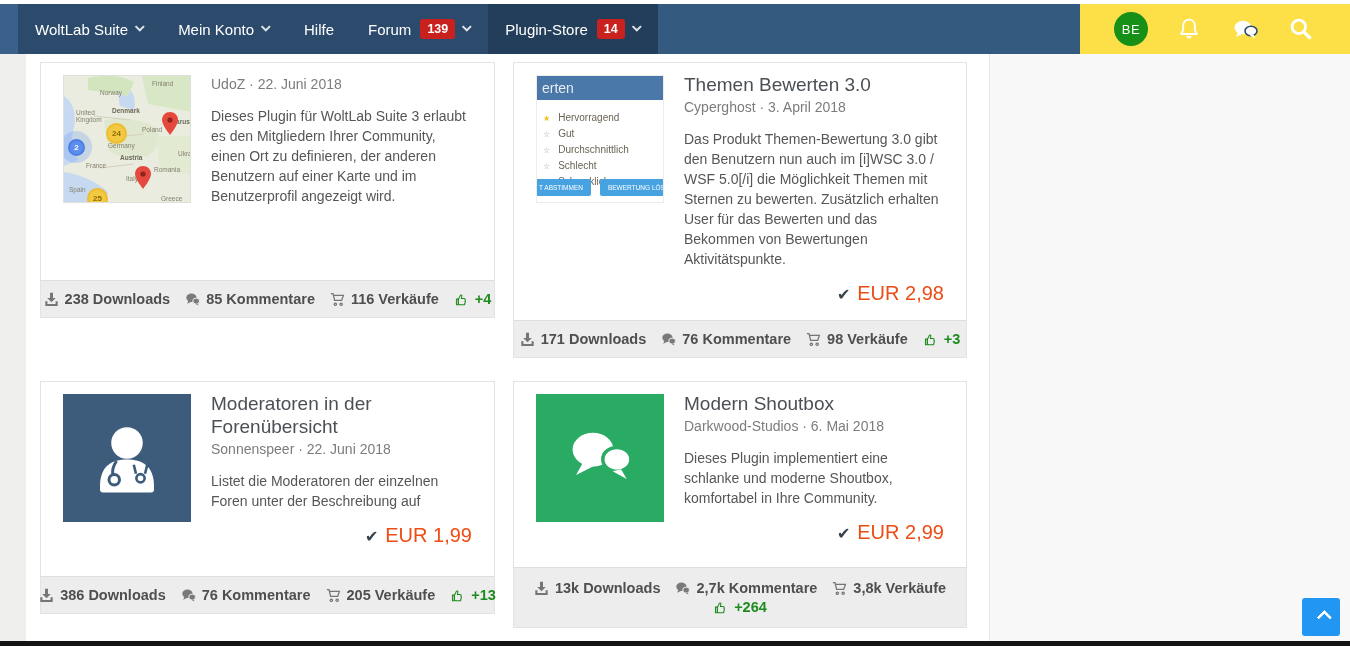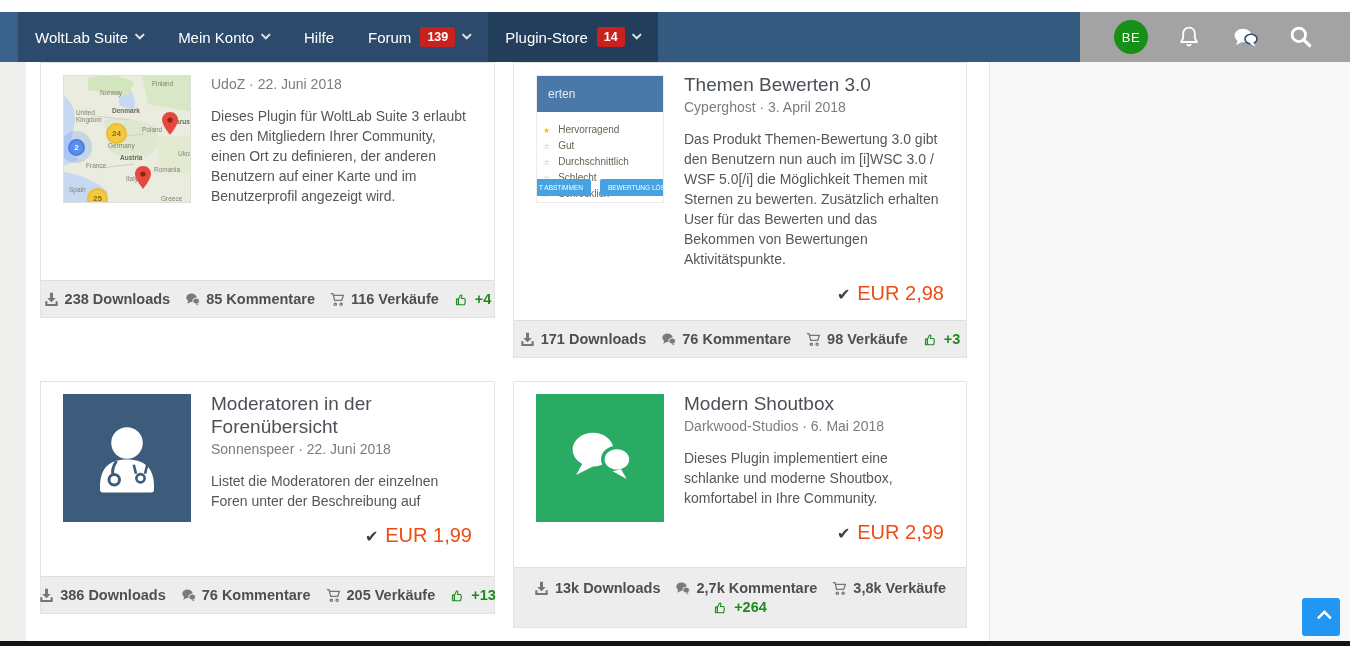--- a/index.html
+++ b/index.html
@@ -1,30 +1,30 @@
 <!DOCTYPE html>
 <html><head>
 <meta charset="utf-8">
 <style>
   * { margin:0; padding:0; box-sizing:border-box; }
   html,body { width:1350px; height:646px; overflow:hidden; background:#fff;
     font-family:"Liberation Sans", sans-serif; }
   .stage { position:relative; width:1350px; height:646px; background:#fff; }
 
   
-  .navbar { position:absolute; top:12px; left:0; width:1350px; height:50px; background:#355a80; z-index:5; }
+  .navbar { position:absolute; top:4px; left:0; width:1350px; height:50px; background:#355a80; z-index:5; }
   .nav-strip { position:absolute; left:0; top:0; width:18px; height:50px; background:#3a608c; }
   .nav-menu { position:absolute; left:18px; top:0; height:50px; background:#2c4b6c; display:flex; align-items:stretch; }
   .nav-item { display:flex; align-items:center; padding:0 17px; color:#fff; font-size:15px; cursor:pointer; white-space:nowrap; }
   .nav-item.active { background:#233e5a; }
   .chev { display:inline-block; width:7px; height:7px; border-left:2px solid rgba(255,255,255,.85);
     border-bottom:2px solid rgba(255,255,255,.85); transform:rotate(-45deg) translateY(-1px); margin-left:9px; margin-top:-4px; }
   .badge { background:#c9211d; color:#fff; font-size:12.5px; font-weight:bold; line-height:1;
     padding:4px 7px; border-radius:3px; margin-left:9px; }
-  .user-panel { position:absolute; left:1080px; right:0; top:0; height:50px; background:#a3a3a3;
+  .user-panel { position:absolute; left:1080px; right:0; top:0; height:50px; background:#fde047;
     display:flex; align-items:center; justify-content:space-evenly; padding:0 8px; }
   .avatar { width:34px; height:34px; border-radius:50%; background:#169016; color:#fff; font-size:13px;
     display:flex; align-items:center; justify-content:center; cursor:pointer; letter-spacing:.5px; }
   .nav-icon { width:30px; height:30px; display:flex; align-items:center; justify-content:center; cursor:pointer; }
 
   
   .left-margin { position:absolute; top:50px; left:0; width:26px; height:591px; background:#efefee; }
   .sidebar { position:absolute; top:50px; left:989px; width:361px; height:591px; background:#f8f8f9; border-left:1px solid #e3e6ec; }
   .bottom-bar { position:absolute; left:0; bottom:0; width:1350px; height:5px; background:#141414; }
 
@@ -56,21 +56,21 @@
   .map-label { position:absolute; font-size:6.5px; color:#84806f; line-height:1.1; }
   .map-label.dark { color:#6b6858; font-weight:bold; }
   .mk { position:absolute; border-radius:50%; display:flex; align-items:center; justify-content:center;
     font-size:8px; font-weight:bold; }
   .mk-yellow { width:21px; height:21px; background:#f3c843; border:2px solid #eebd2e; color:#8a6d00; }
   .mk-blue { width:17px; height:17px; background:#5b8ef0; border:2px solid #4d7fe0; color:#fff; }
   .halo { position:absolute; border-radius:50%; background:rgba(91,142,240,.25); }
   .pin { position:absolute; }
 
   .rating-thumb { background:#fff; border:1px solid #ececec; cursor:pointer; }
-  .rt-header { height:36px; background:#4a78a8; color:#e4ecf4; font-size:12px; display:flex; align-items:center; padding-left:11px; }
+  .rt-header { height:24px; background:#4a78a8; color:#e4ecf4; font-size:14px; display:flex; align-items:center; padding-left:5px; }
   .rt-list { margin:12px 0 0 6px; }
   .rt-row { font-size:10px; color:#6b6355; margin-bottom:5px; display:flex; align-items:center; gap:8px; white-space:nowrap; }
   .star-filled::before { content:"★"; color:#f2c21c; font-size:8px; font-family:"DejaVu Sans", sans-serif; }
   .star-empty::before { content:"☆"; color:#9e9e9e; font-size:8px; font-family:"DejaVu Sans", sans-serif; }
   .rt-buttons { position:absolute; left:-6px; bottom:6px; display:flex; gap:9px; }
   .rt-btn { background:#47a2e2; color:#fff; font-size:6.5px; padding:5px 8px; border-radius:2px; white-space:nowrap; }
 
   .icon-thumb { display:flex; align-items:center; justify-content:center; cursor:pointer; }
   .doctor-thumb { background:#3d5c7c; }
   .chat-thumb { background:#2aab64; }

